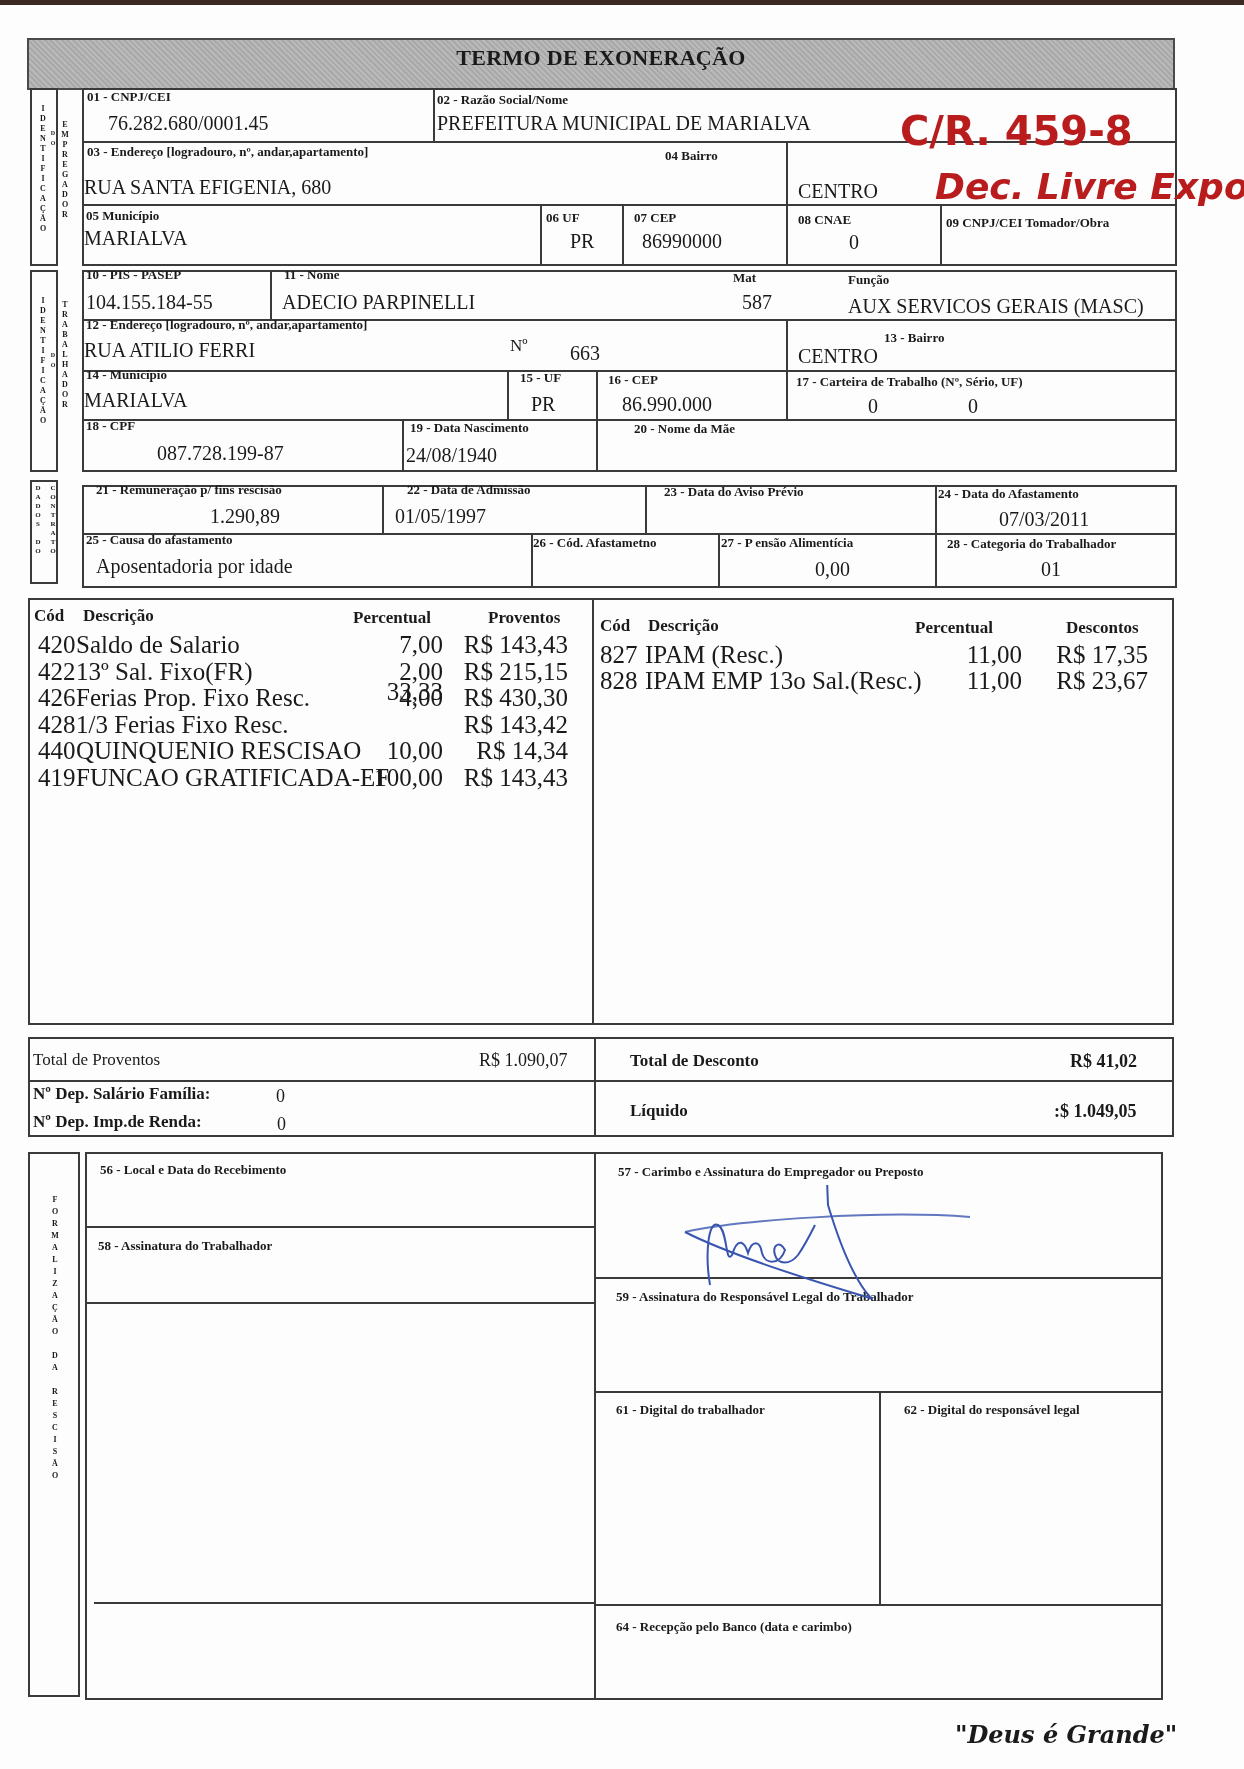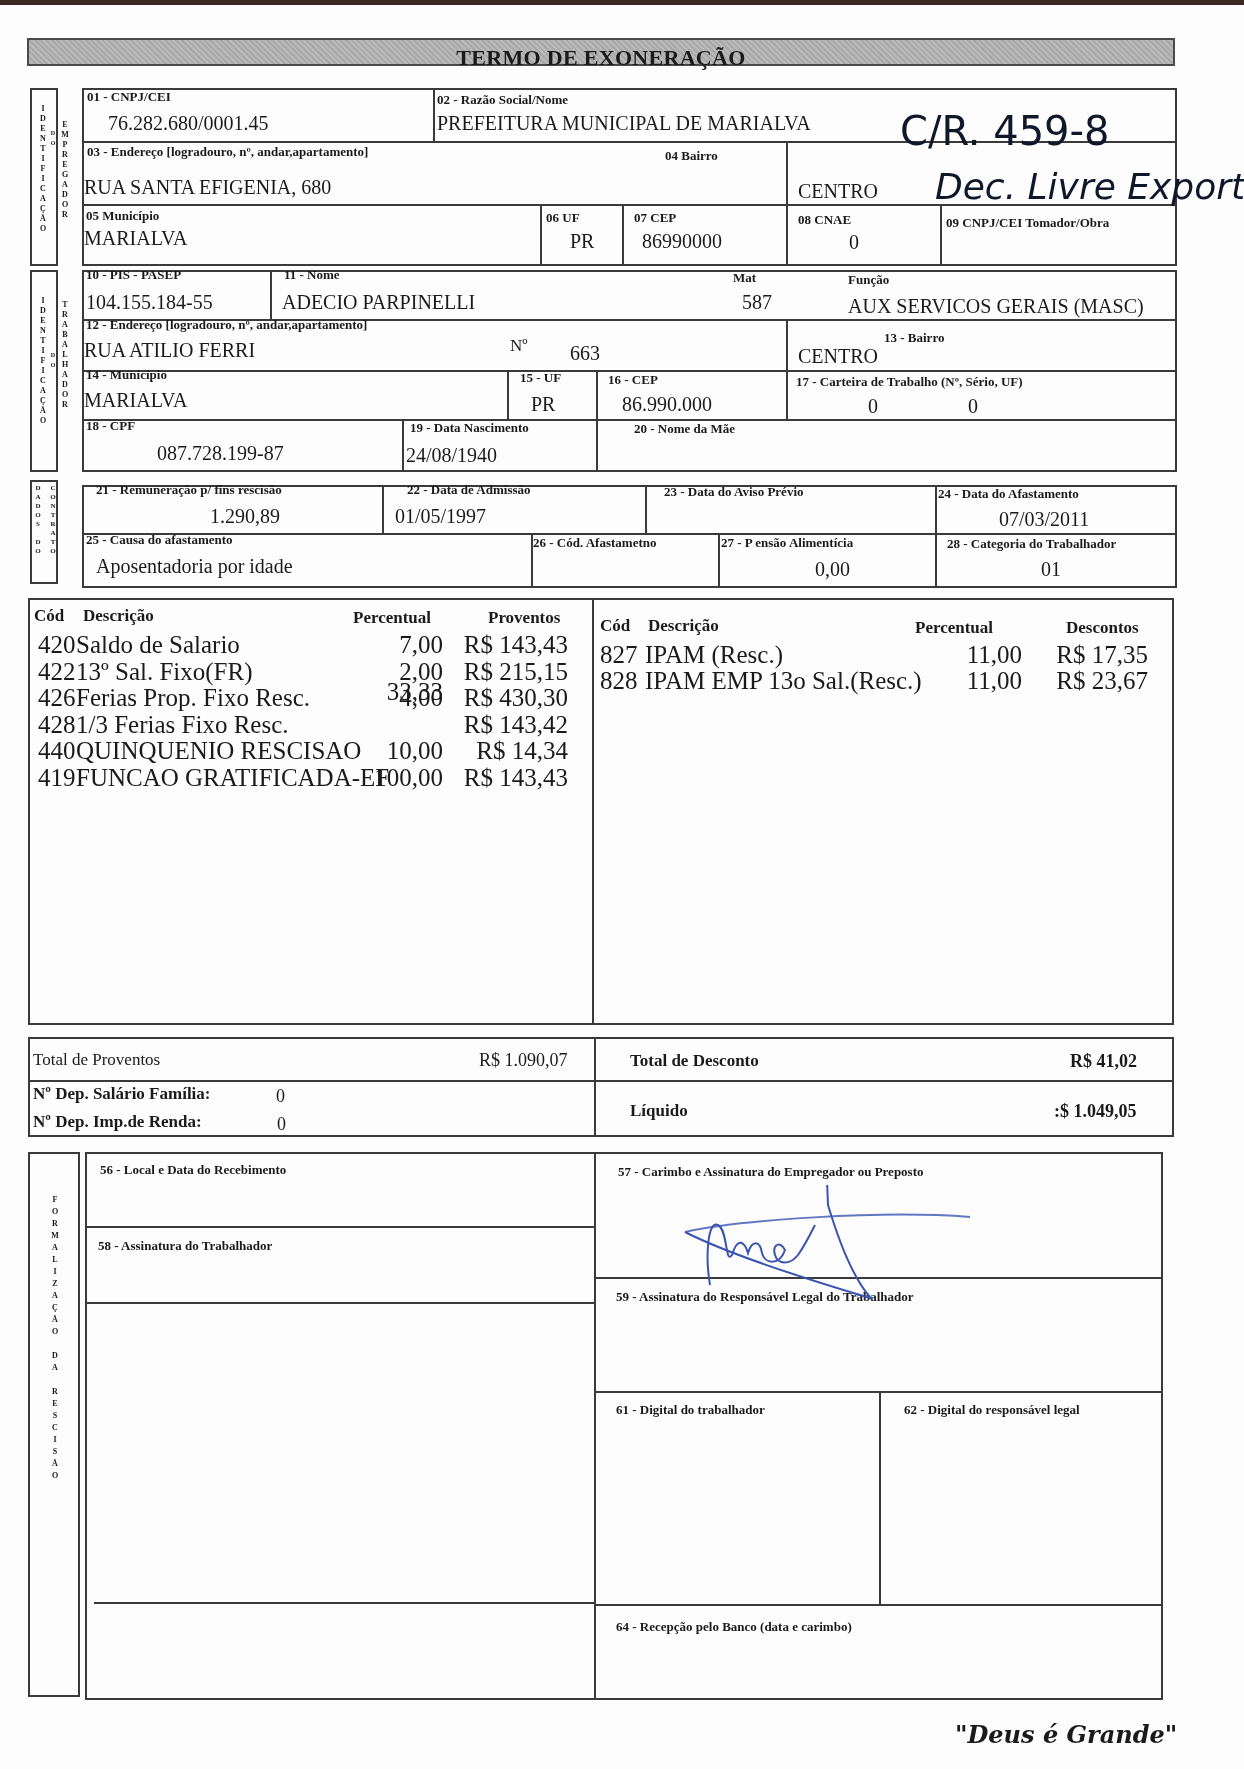--- a/index.html
+++ b/index.html
@@ -5,29 +5,29 @@
   * { box-sizing: border-box; margin: 0; padding: 0; }
   html, body { width: 1244px; height: 1769px; background: #fdfdfd; overflow: hidden; }
   body { position: relative; font-family: "Liberation Serif", serif; color: #1a1a1a; }
   .abs { position: absolute; }
   .box { position: absolute; border: 2px solid #3a3a3a; }
   .hl { position: absolute; height: 0; border-top: 2px solid #3a3a3a; }
   .vl { position: absolute; width: 0; border-left: 2px solid #3a3a3a; }
   .lbl { position: absolute; font-size: 13px; font-weight: bold; white-space: nowrap; }
   .val { position: absolute; font-size: 20px; white-space: nowrap; }
   .side { position: absolute; font-size: 8px; font-weight: bold; line-height: 10px; text-align: center; width: 10px; white-space: pre-line; }
-  .title-bar { position: absolute; left: 27px; top: 38px; width: 1148px; height: 28px;
+  .title-bar { position: absolute; left: 27px; top: 38px; width: 1148px; height: 52px;
     border: 2px solid #4a4a4a;
     background: repeating-linear-gradient(45deg,#a9a9a9 0 2px,#b9b9b9 2px 4px); }
   .title-bar span { position: absolute; left: 0; right: 0; top: 5px; text-align: center;
     font-size: 22px; font-weight: bold; letter-spacing: 0.3px; }
   .tbl-row { position: absolute; font-size: 25px; white-space: nowrap; }
   .tbl-hdr { position: absolute; font-size: 17px; font-weight: bold; white-space: nowrap; }
   .r { text-align: right; }
-  .hand { position: absolute; color: #0f172a; font-family: "DejaVu Sans", sans-serif; font-weight: 400; white-space: nowrap; }
+  .hand { position: absolute; color: #b91c1c; font-family: "DejaVu Sans", sans-serif; font-weight: 700; white-space: nowrap; }
   .motto { position: absolute; font-family: "DejaVu Serif", serif; font-style: italic; font-weight: bold; font-size: 24px; }
   .scan-top { position: absolute; left: 0; top: 0; width: 1244px; height: 5px; background: #3c2a22; }
 </style>
 </head>
 <body>
 
 <div class="scan-top"></div>
 
 <div class="title-bar">
   <span>TERMO DE EXONERAÇÃO</span>

